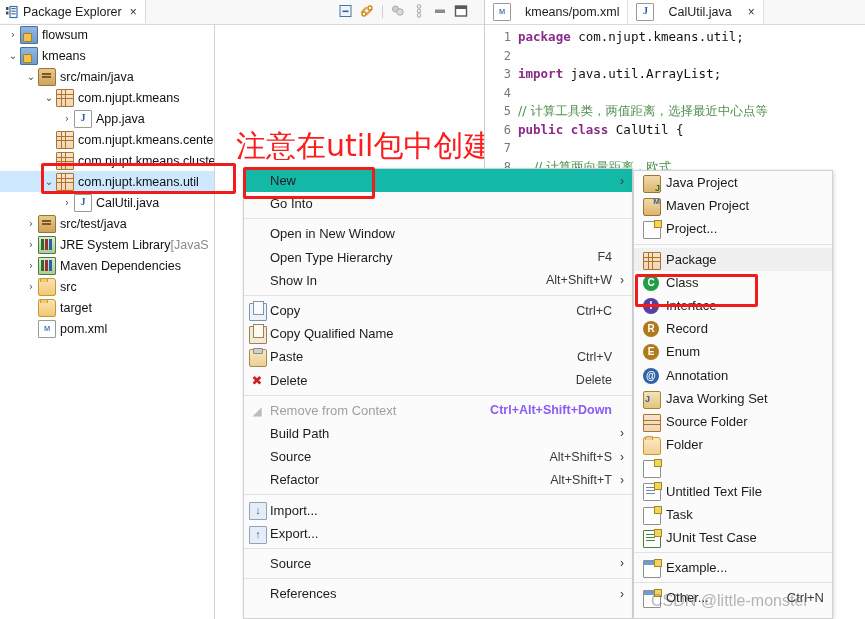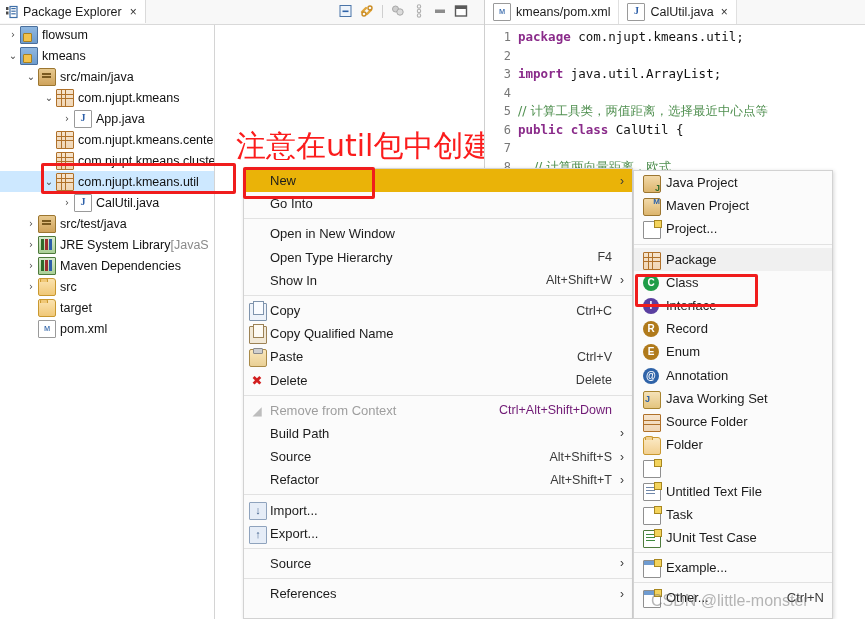--- a/index.html
+++ b/index.html
@@ -134,21 +134,21 @@
     background: #ffffff;
     border-left: 1px solid #cfcfcf;
     box-sizing: border-box;
   }
   #ed-tabbar {
     position: relative; height: 24px;
     background: #f8f8f8; border-bottom: 1px solid #d9d9d9;
     display: flex; align-items: stretch;
   }
   .ed-tab {
-    display: flex; align-items: center; gap: 5px;
+    display: flex; align-items: center; gap: 14px;
     padding: 0 8px; font-size: 12.5px; color: #1c1c1c;
     background: #ffffff; border-right: 1px solid #e0e0e0;
     white-space: nowrap;
     justify-content: flex-end;
   }
   .ed-tab.active { background: #ffffff; }
   #ed-code {
     position: relative;
     padding-top: 3px;
     font-family: "DejaVu Sans Mono", "Liberation Mono", monospace;
@@ -173,25 +173,25 @@
     border: 1px solid #d2d2d2;
     box-shadow: 1px 1px 4px rgba(0,0,0,0.16);
     box-sizing: border-box;
     font-size: 13px; color: #1c1c1c;
   }
   .mi {
     position: relative; height: 23.2px;
     display: flex; align-items: center;
     padding-left: 26px; padding-right: 8px;
   }
-  .mi.hi { background: #eab308; }
+  .mi.hi { background: #14b8a6; }
   .mi.disabled { color: #9e9e9e; }
   .mi .milabel { flex: 1 1 auto; white-space: nowrap; }
   .mi .miacc { color: #3a3a3a; font-size: 12.5px; margin-left: 14px; white-space: nowrap; }
-  .mi.disabled .miacc { color: #701a75; }
+  .mi.disabled .miacc { color: #8b5cf6; font-weight: bold; }
   .mi .miarrow { width: 12px; text-align: right; color: #3a3a3a; font-size: 12px; }
   .mi .miarrow.empty { visibility: hidden; }
   .mi .miicon { position: absolute; left: 5px; top: 4px; width: 16px; height: 16px; }
   .msep { height: 1px; background: #e2e2e2; margin: 3px 0 3px 0; }
 
   
   .mic-copy{ background:#eef3fa; border:1px solid #7f94ad; border-radius:1px; }
   .mic-copy::after{content:""; position:absolute; left:3px; top:-3px; width:9px; height:12px;
       background:#fafcff; border:1px solid #7f94ad;}
   .mic-copyq{ background:#f2e9d7; border:1px solid #9c8255; border-radius:1px;}

